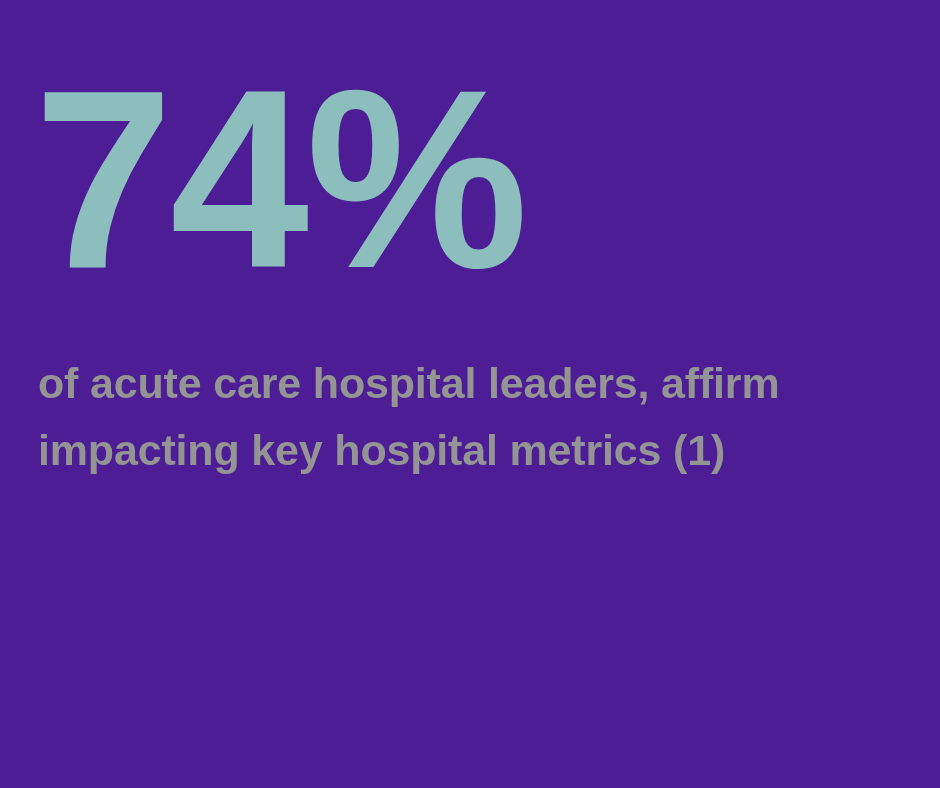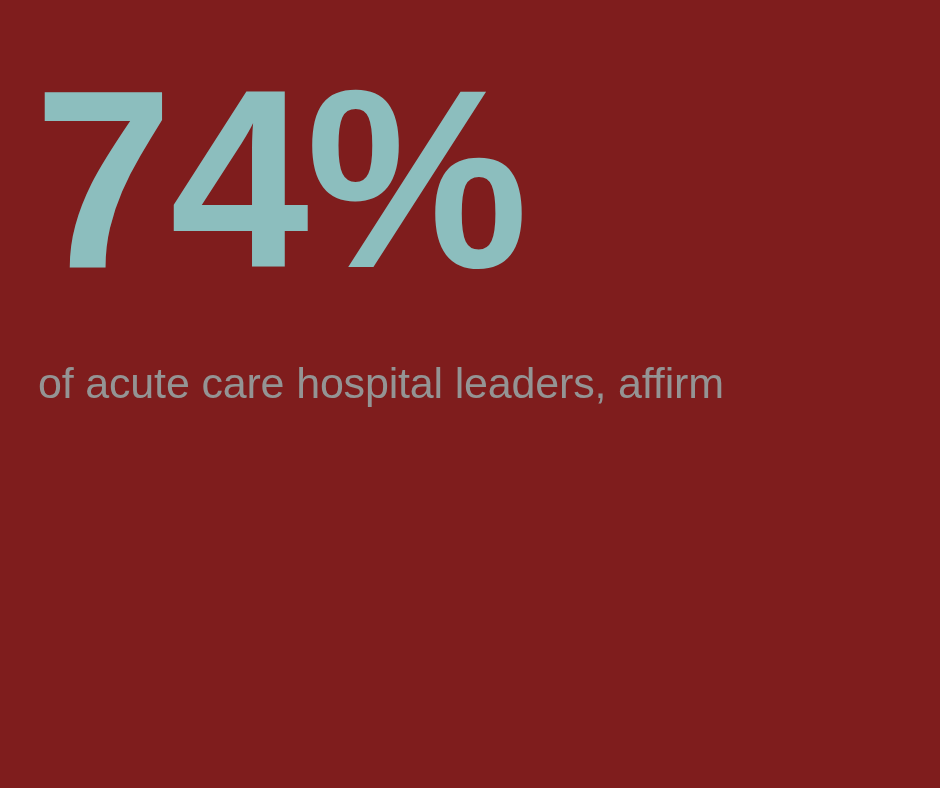--- a/index.html
+++ b/index.html
@@ -12,21 +12,21 @@
     height: 788px;
     background: #ffffff;
     font-family: "Liberation Sans", "DejaVu Sans", sans-serif;
     overflow: hidden;
   }
 
   .stat-card {
     position: relative;
     width: 940px;
     height: 788px;
-    background: #7f1d1d;
+    background: #4c1d95;
     box-sizing: border-box;
   }
 
   
   .stat-figure {
     position: absolute;
     left: 34px;
     top: 52px;
     margin: 0;
     font-family: "Liberation Sans", "DejaVu Sans", sans-serif;
@@ -43,36 +43,37 @@
 
   
   .stat-description {
     position: absolute;
     left: 38px;
     top: 350px;
     width: 810px;
     margin: 0;
     font-family: "Liberation Sans", "DejaVu Sans", sans-serif;
     font-size: 43px;
-    font-weight: 400;
+    font-weight: 700;
     line-height: 67px;
     letter-spacing: -0.004em;
     color: #949494;
     -webkit-font-smoothing: antialiased;
   }
 
   .stat-description .line {
     display: block;
     white-space: nowrap;
   }
 </style>
 </head>
 <body>
 
 <div class="stat-card">
 
   <div class="stat-figure">74%</div>
 
   <div class="stat-description">
     <span class="line">of acute care hospital leaders, affirm</span>
+    <span class="line">impacting key hospital metrics (1)</span>
   </div>
 
 </div>
 
 </body></html>

